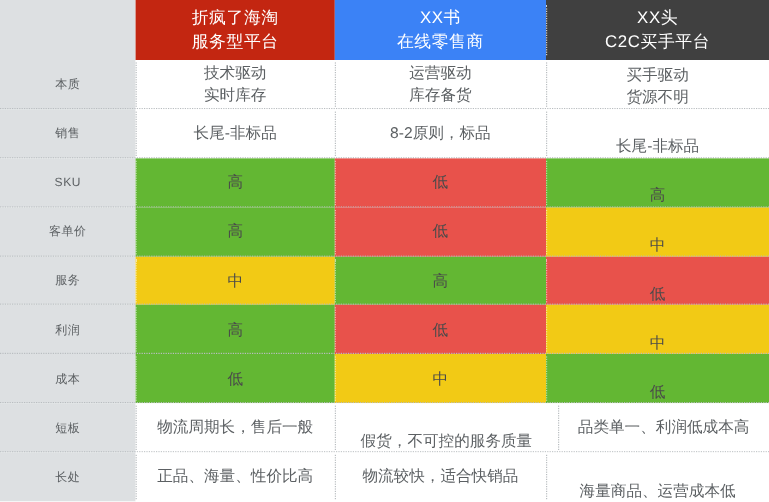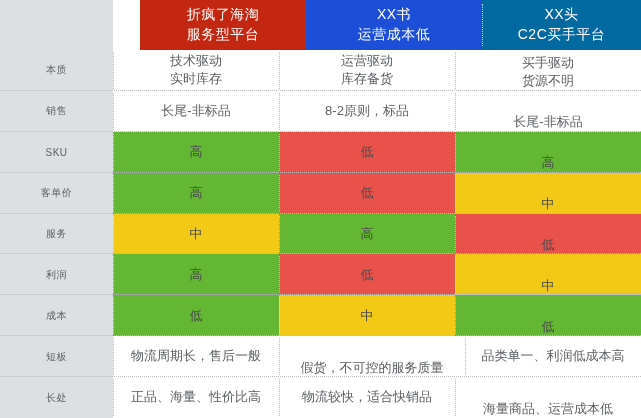--- a/index.html
+++ b/index.html
@@ -34,23 +34,23 @@
     display: flex;
     flex-direction: column;
     align-items: center;
     justify-content: center;
     color: #ffffff;
     font-size: 14px;
     line-height: 1.42;
     letter-spacing: 0.5px;
     position: relative;
   }
-  .hdr-cell.c0 { flex: 0 0 166px; background: #c32611; margin-left: 27px; }
-  .hdr-cell.c1 { flex: 0 0 176px; background: #1d4ed8; }
-  .hdr-cell.c2 { flex: 1 1 auto;  background: #0369a1; }
+  .hdr-cell.c0 { flex: 0 0 166px; background: #c32611; }
+  .hdr-cell.c1 { flex: 0 0 176px; background: #3b82f6; }
+  .hdr-cell.c2 { flex: 1 1 auto;  background: #404040; }
   .hdr-cell.c2::before {
     content: "";
     position: absolute;
     left: 0; top: 4px; bottom: 4px;
     border-left: 1px dotted rgba(255,255,255,0.75);
   }
   .hdr-line { display: block; white-space: nowrap; }
 
   
   .rows { flex: 1 1 auto; display: flex; flex-direction: column; }
@@ -137,21 +137,21 @@
   <div class="header-row">
     <div class="hdr-corner"></div>
 
     <div class="hdr-cell c0">
       <span class="hdr-line">折疯了海淘</span>
       <span class="hdr-line">服务型平台</span>
     </div>
 
     <div class="hdr-cell c1">
       <span class="hdr-line">XX书</span>
-      <span class="hdr-line">运营成本低</span>
+      <span class="hdr-line">在线零售商</span>
     </div>
 
     <div class="hdr-cell c2">
       <span class="hdr-line">XX头</span>
       <span class="hdr-line">C2C买手平台</span>
     </div>
   </div>
 
   <div class="rows" id="table-body">
       <div class="row">

